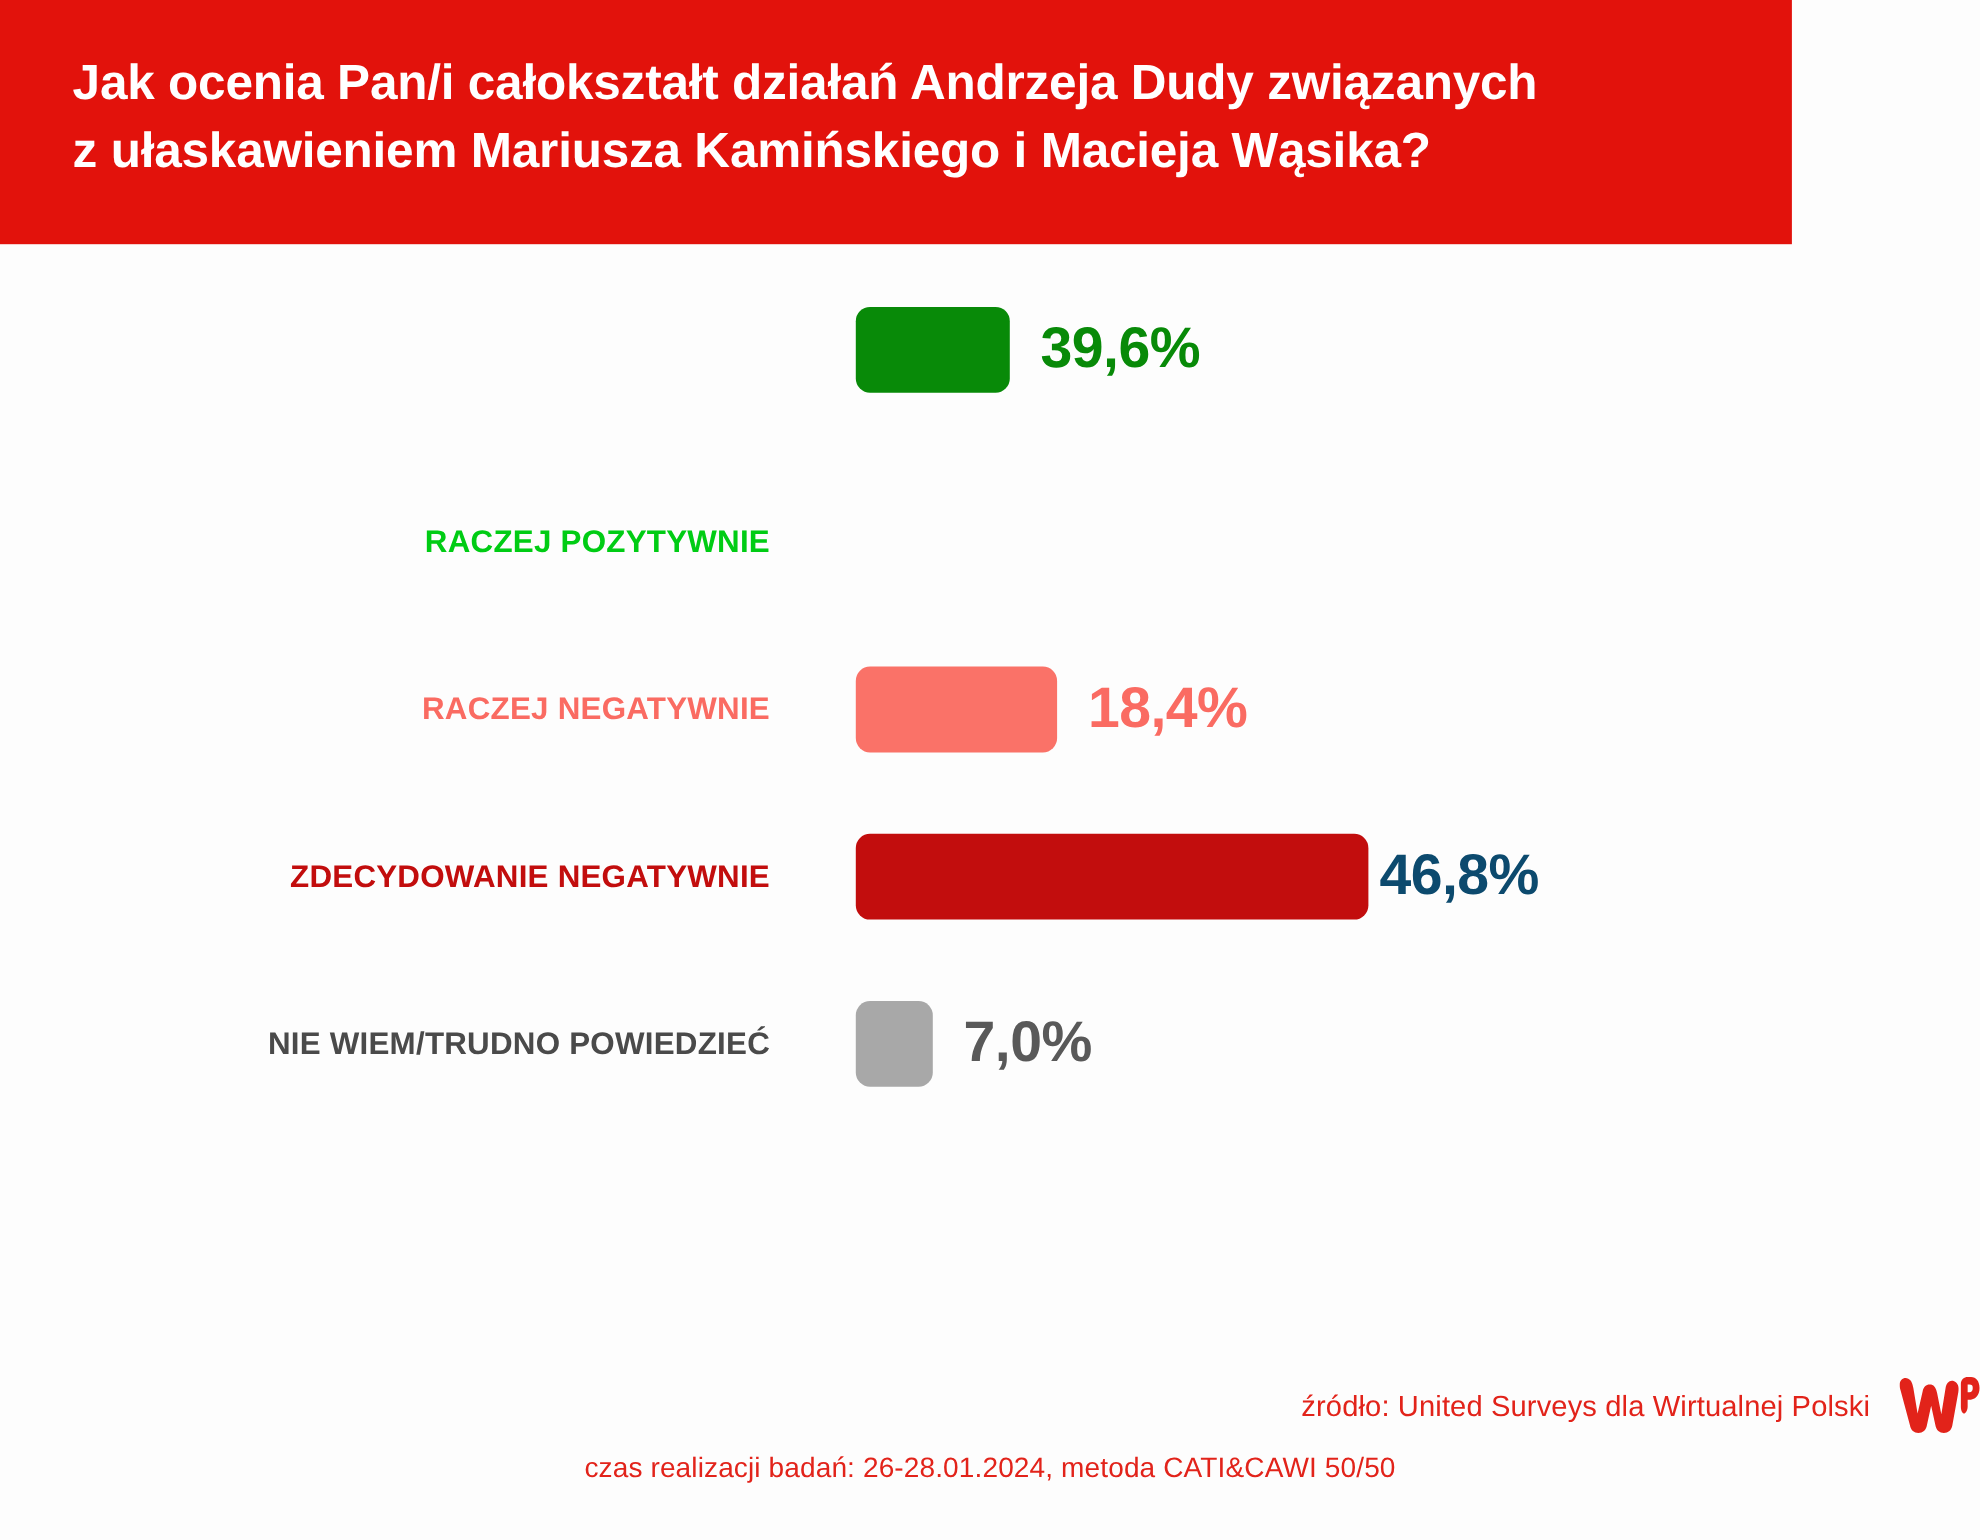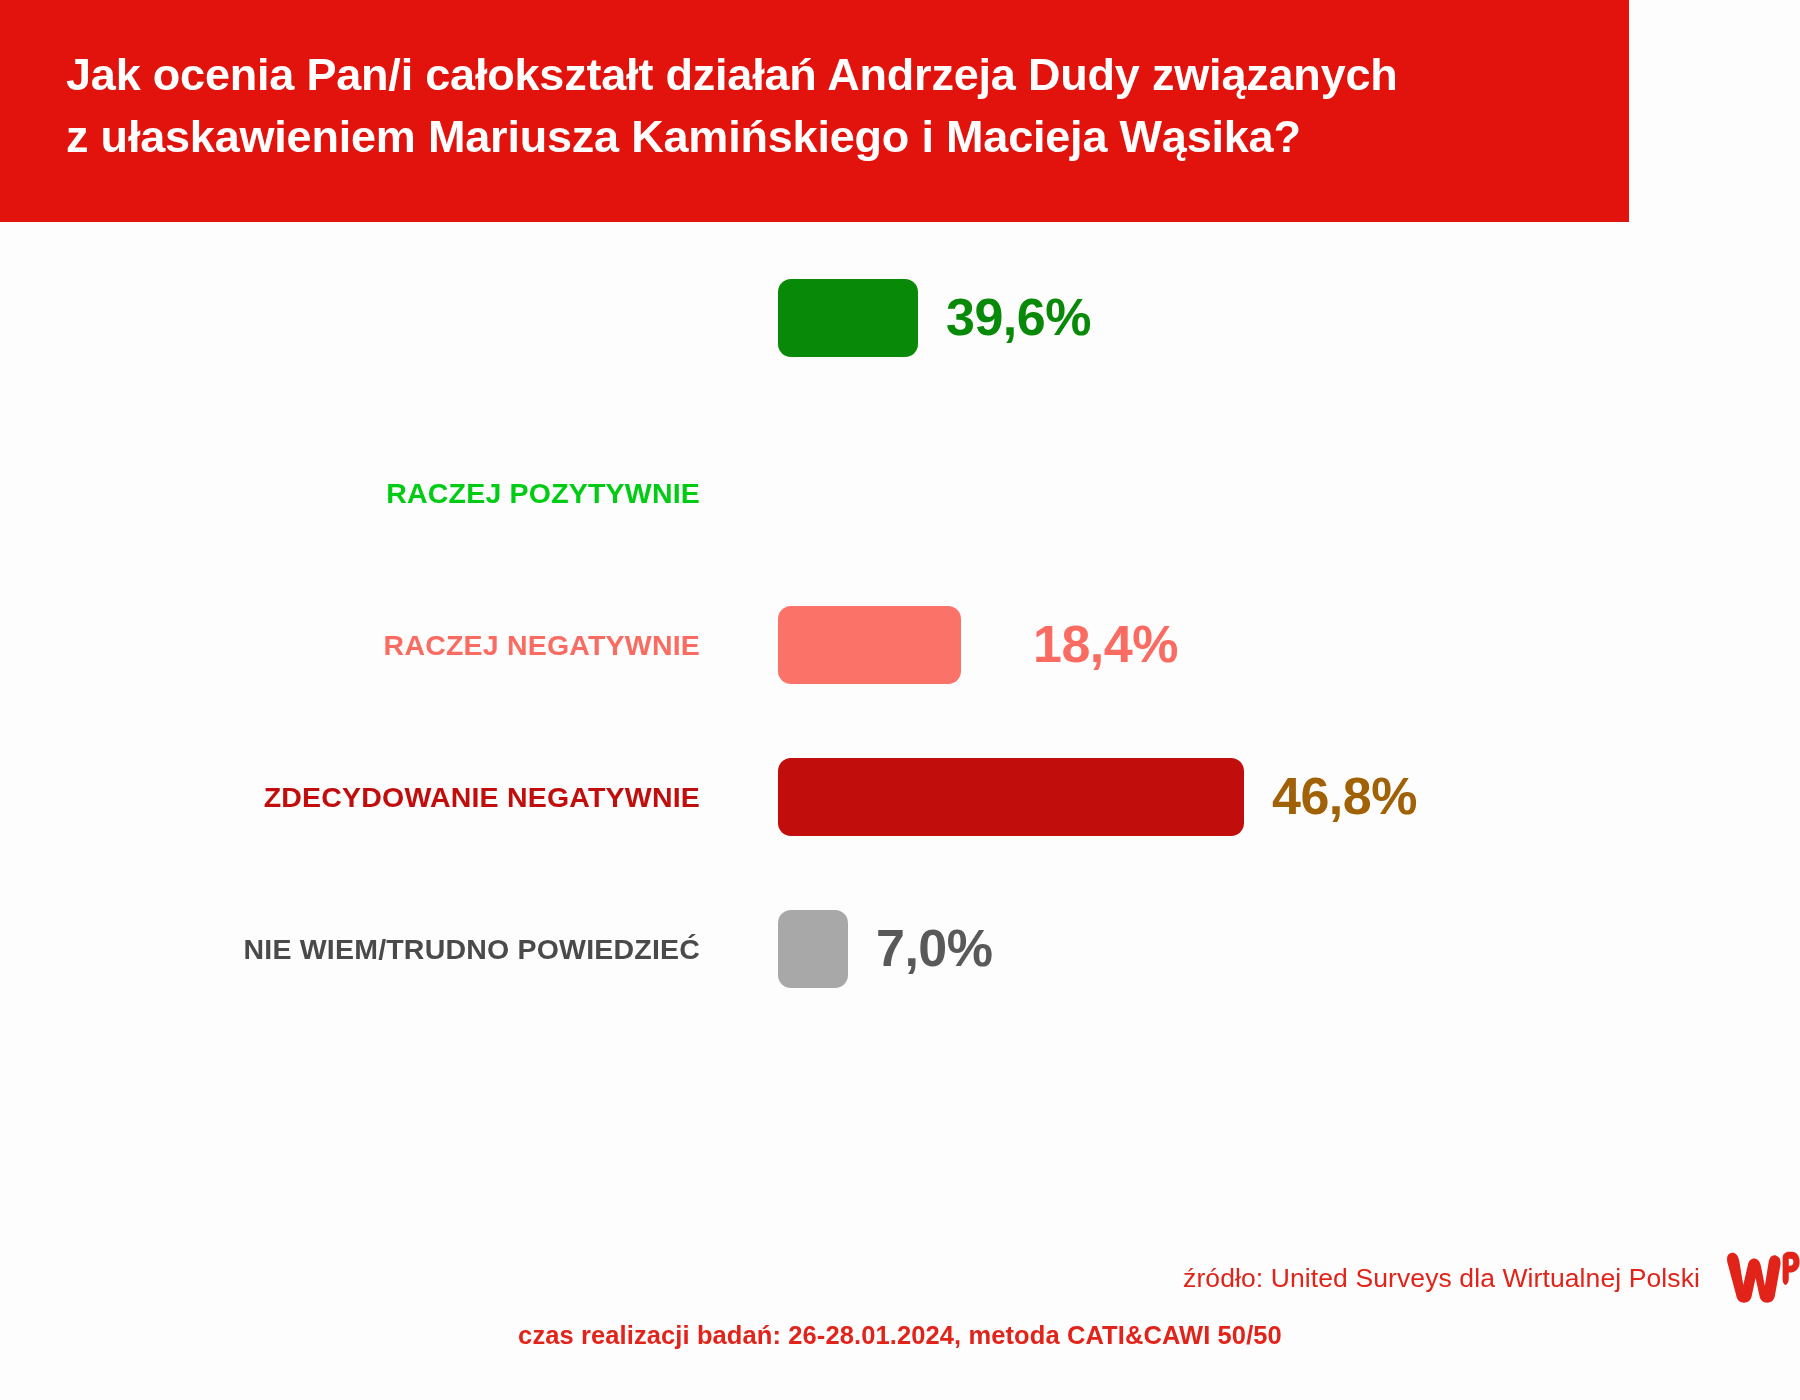--- a/index.html
+++ b/index.html
@@ -115,21 +115,21 @@
     width: 78px;
     height: 54px;
     display: block;
   }
   #footer-line2 {
     width: 1800px;
     margin-top: 10px;
     text-align: center;
     color: #e2231a;
     font-size: 25.5px;
-    font-weight: 700;
+    font-weight: 400;
     letter-spacing: 0.1px;
     white-space: nowrap;
   }
 </style>
 </head>
 <body>
 
 <div id="page">
 
   <div id="header-band" style="background: rgb(226, 18, 12);">
@@ -147,29 +147,29 @@
     </div>
 
     <div class="row" style="top:227px">
       <div class="row-label" style="color: rgb(0, 204, 20);">RACZEJ POZYTYWNIE</div>
     </div>
 
     <div class="row" style="top:379px">
       <div class="row-label" style="color: rgb(250, 107, 98);">RACZEJ NEGATYWNIE</div>
       <div class="bar-wrap">
         <div class="bar" id="bar2" style="width: 183px; background: rgb(250, 114, 104);"></div>
-        <div class="row-value" id="val2" style="color: rgb(250, 107, 98); left: 211px; margin-left: 44px;">18,4%</div>
+        <div class="row-value" id="val2" style="color: rgb(250, 107, 98); left: 211px;">18,4%</div>
       </div>
     </div>
 
     <div class="row" style="top:531px">
       <div class="row-label" style="color: rgb(194, 13, 13);">ZDECYDOWANIE NEGATYWNIE</div>
       <div class="bar-wrap">
         <div class="bar" id="bar3" style="width: 466px; background: rgb(194, 13, 13);"></div>
-        <div class="row-value" id="val3" style="color: #a16207; left: 494px;">46,8%</div>
+        <div class="row-value" id="val3" style="color: #0c4a6e; left: 476px;">46,8%</div>
       </div>
     </div>
 
     <div class="row" style="top:683px">
       <div class="row-label" style="color: rgb(74, 74, 74);">NIE WIEM/TRUDNO POWIEDZIEĆ</div>
       <div class="bar-wrap">
         <div class="bar" id="bar4" style="width: 70px; background: rgb(168, 168, 168);"></div>
         <div class="row-value" id="val4" style="color: rgb(89, 89, 89); left: 98px;">7,0%</div>
       </div>
     </div>

